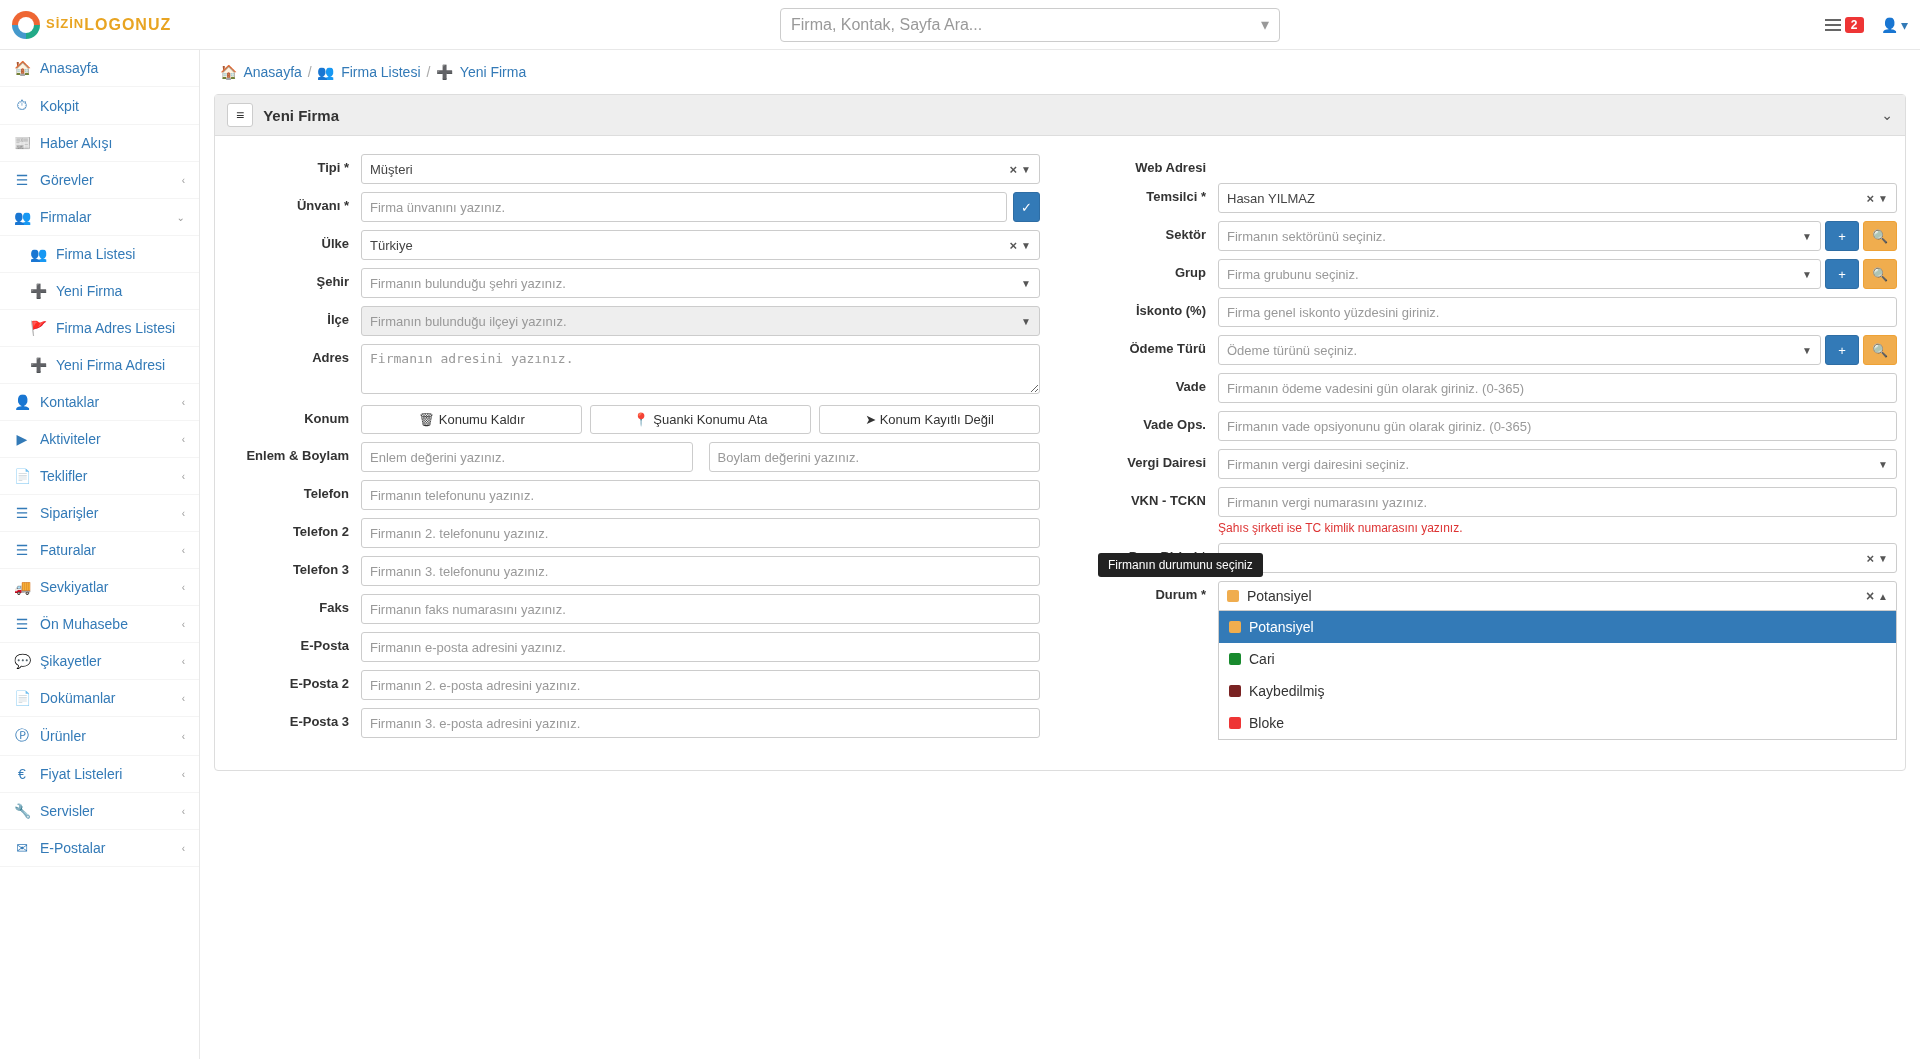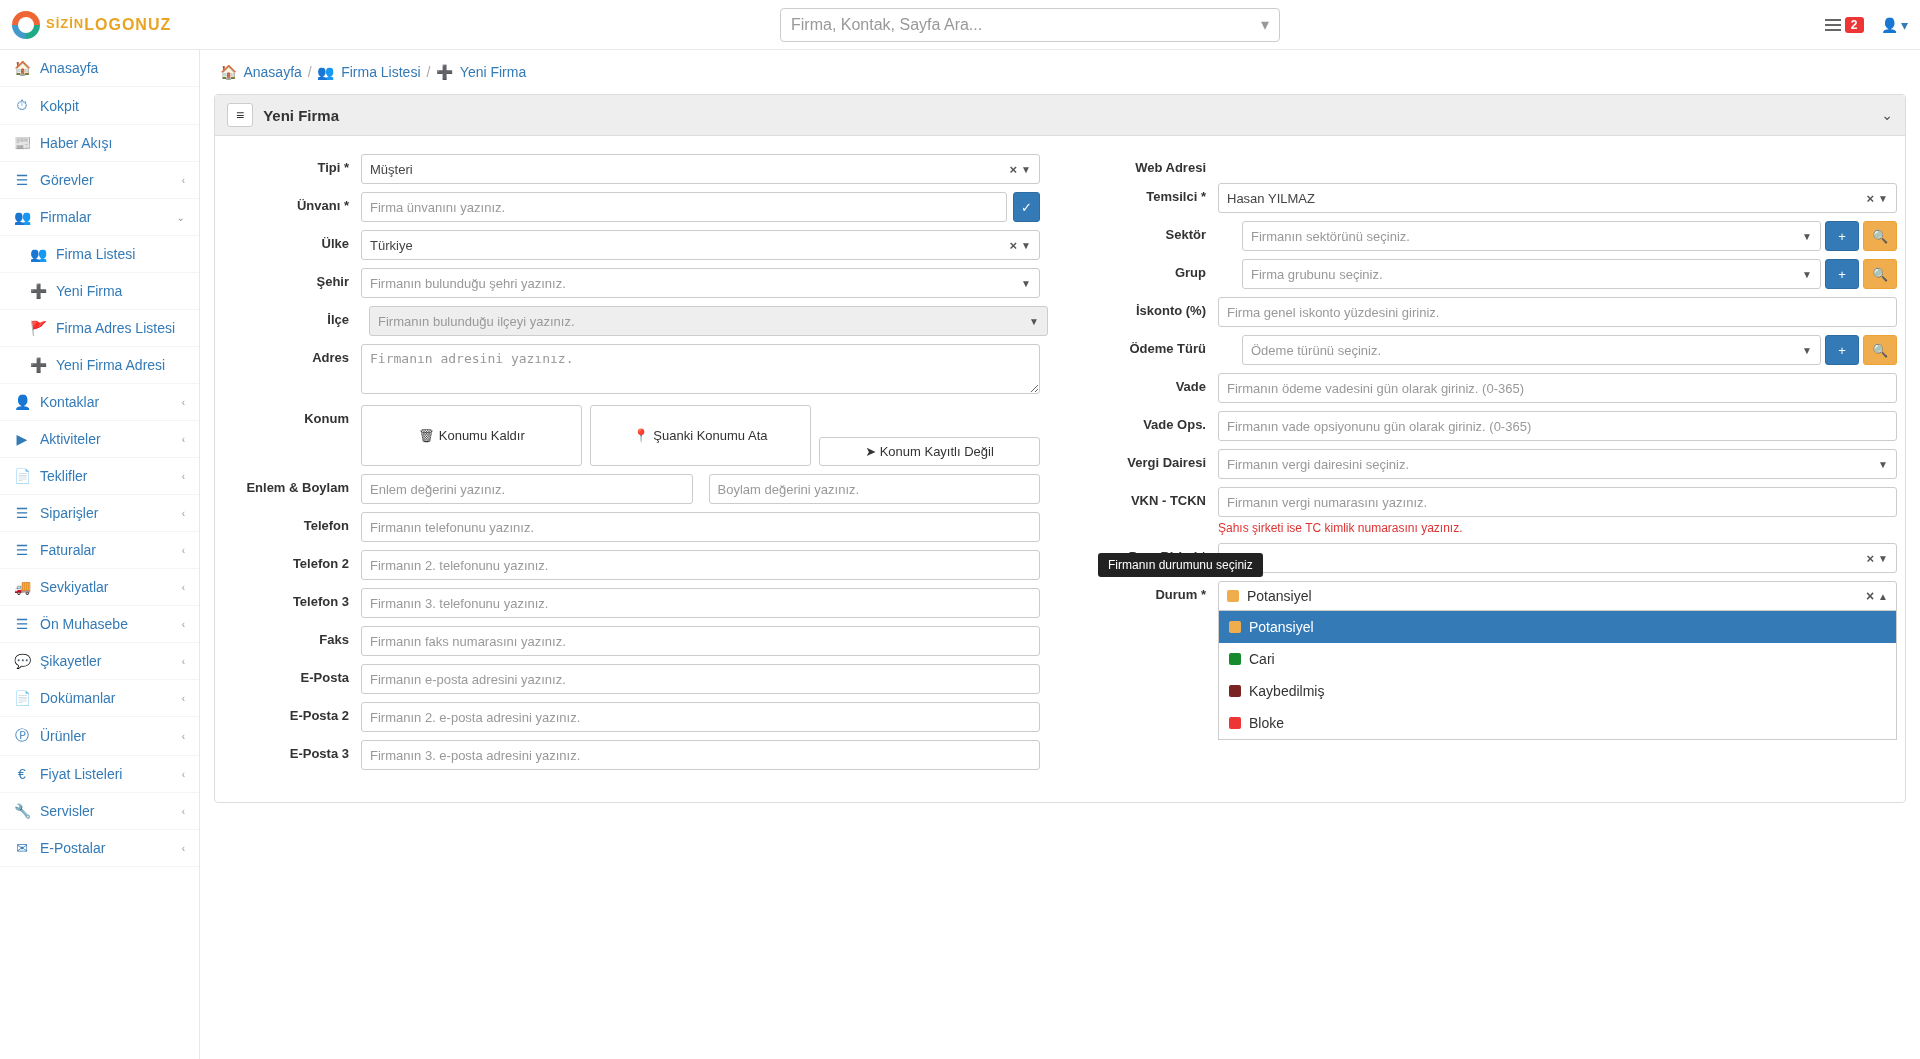--- a/index.html
+++ b/index.html
@@ -43,30 +43,30 @@
 .row .ctrl { flex:1; }
 
 .input, .select, .textarea { width:100%; border:1px solid #ccc; border-radius:3px; padding:6px 8px; font-size:13px; color:#333; background:#fff; min-height:30px; }
 .input::placeholder, .textarea::placeholder { color:#999; }
 .select { display:flex; align-items:center; color:#444; cursor:pointer; position:relative;justify-content:flex-end; }
 .select.placeholder { color:#999; }
 .select .x { margin-left:auto; margin-right:4px; color:#555; font-weight:bold; }
 .select .caret { color:#555; font-size:10px; }
 .select.with-arrow-only .caret { margin-left:auto; }
 .textarea { resize:both; min-height:50px; }
-.disabled { background:#eee;margin-left:8px; }
+.disabled { background:#eee; }
 
 .inline-grp { display:flex; gap:8px; }
 .btn { border:1px solid #ccc; background:#fff; border-radius:3px; padding:6px 10px; font-size:13px; cursor:pointer; display:flex; align-items:center; gap:4px; justify-content:center; }
 .btn.blue { background:#337ab7; border-color:#2e6da4; color:#fff; }
 .btn.orange { background:#f0ad4e; border-color:#eea236; color:#fff; }
 .btn.check { background:#337ab7; border-color:#2e6da4; color:#fff; padding:4px 7px; }
 
 .ctrl-row { display:flex; gap:4px; }
-.ctrl-row .select { flex:1;margin-left:24px; }
+.ctrl-row .select { flex:1; }
 .ctrl-row .btn { min-width:34px; padding:4px; }
 
 .two { display:flex; gap:16px; }
 .two .input { flex:1; }
 
 .helptxt { color:#d33; font-size:12px; margin-top:4px; }
 
 .tooltip { position:absolute; left:-120px; top:-28px; background:#222; color:#fff; padding:5px 10px; border-radius:3px; font-size:12px; white-space:nowrap; }
 .durum-wrap { position:relative; }
 .durum-select { display:flex; align-items:center; border:1px solid #ccc; border-radius:3px 3px 0 0; background:#fff; padding:4px 8px; min-height:30px; cursor:pointer; }
@@ -297,21 +297,21 @@
               <div class="lbl">Konum</div>
             <div class="ctrl">
                 <div class="inline-grp">
               <div class="btn" style="flex:1;">
                 <span>🗑</span>
                 <span>Konumu Kaldır</span>
                   </div>
               <div class="btn" style="flex:1;flex-direction:column;">
                 <span><span>📍</span> <span>Şuanki Konumu Ata</span></span>
                   </div>
-              <div class="btn" style="flex:1;flex-direction:column;margin-top:32px;">
+              <div class="btn" style="flex:1;flex-direction:column;">
                 <span><span>➤</span> <span>Konum Kayıtlı Değil</span></span>
                   </div>
             </div>
               </div>
             </div>
 
           <div class="row">
               <div class="lbl">Enlem &amp; Boylam</div>
             <div class="ctrl">
                 <div class="two">

